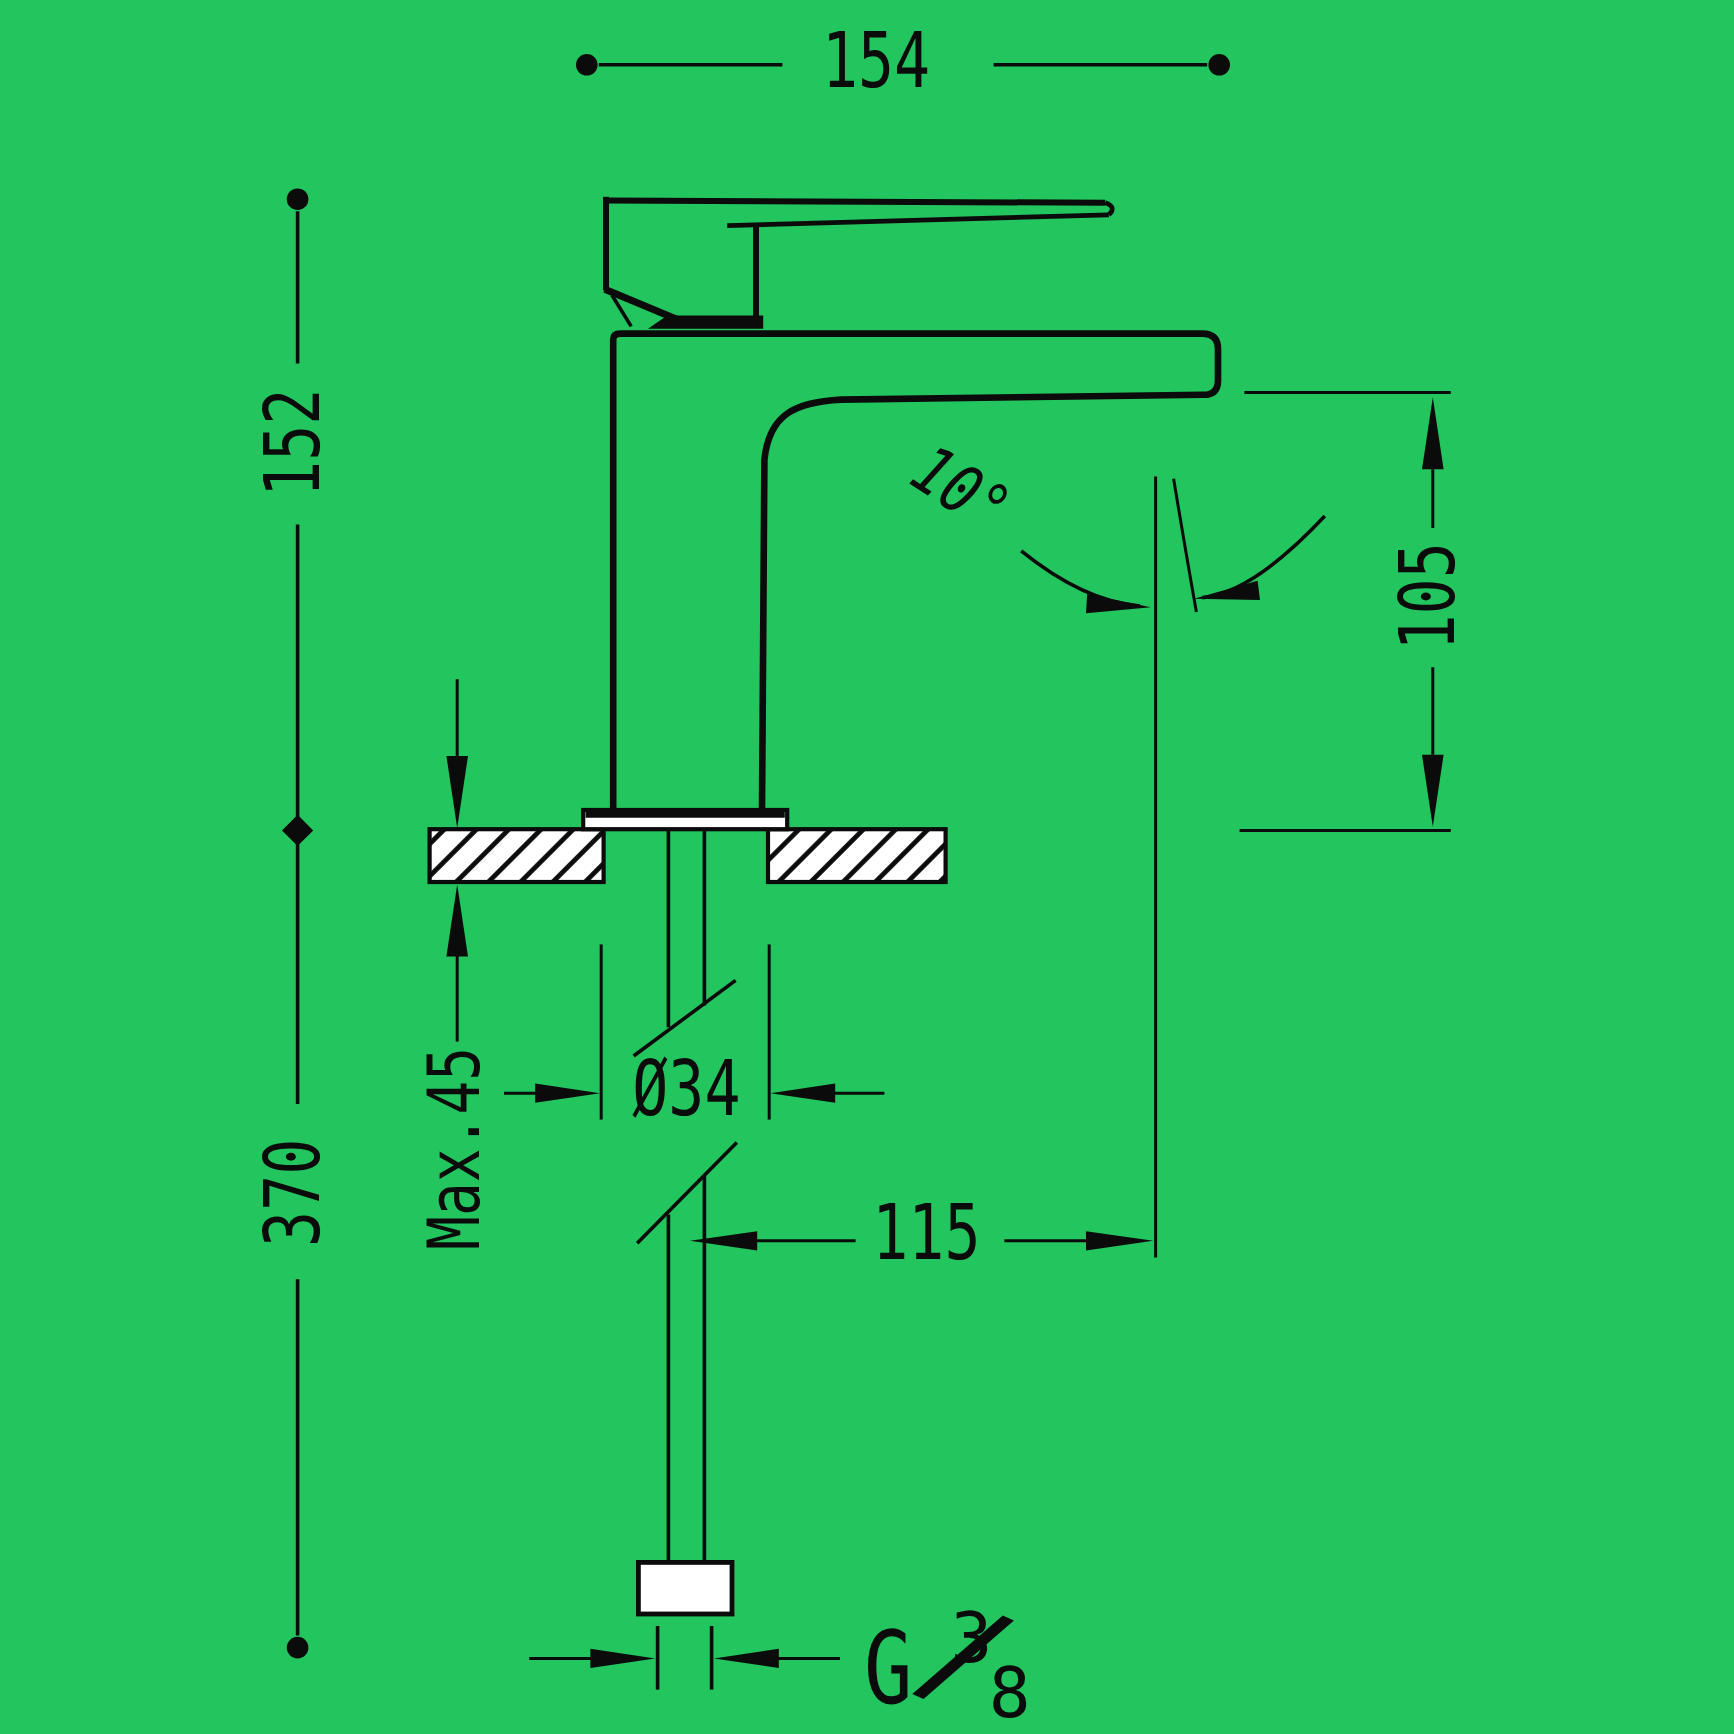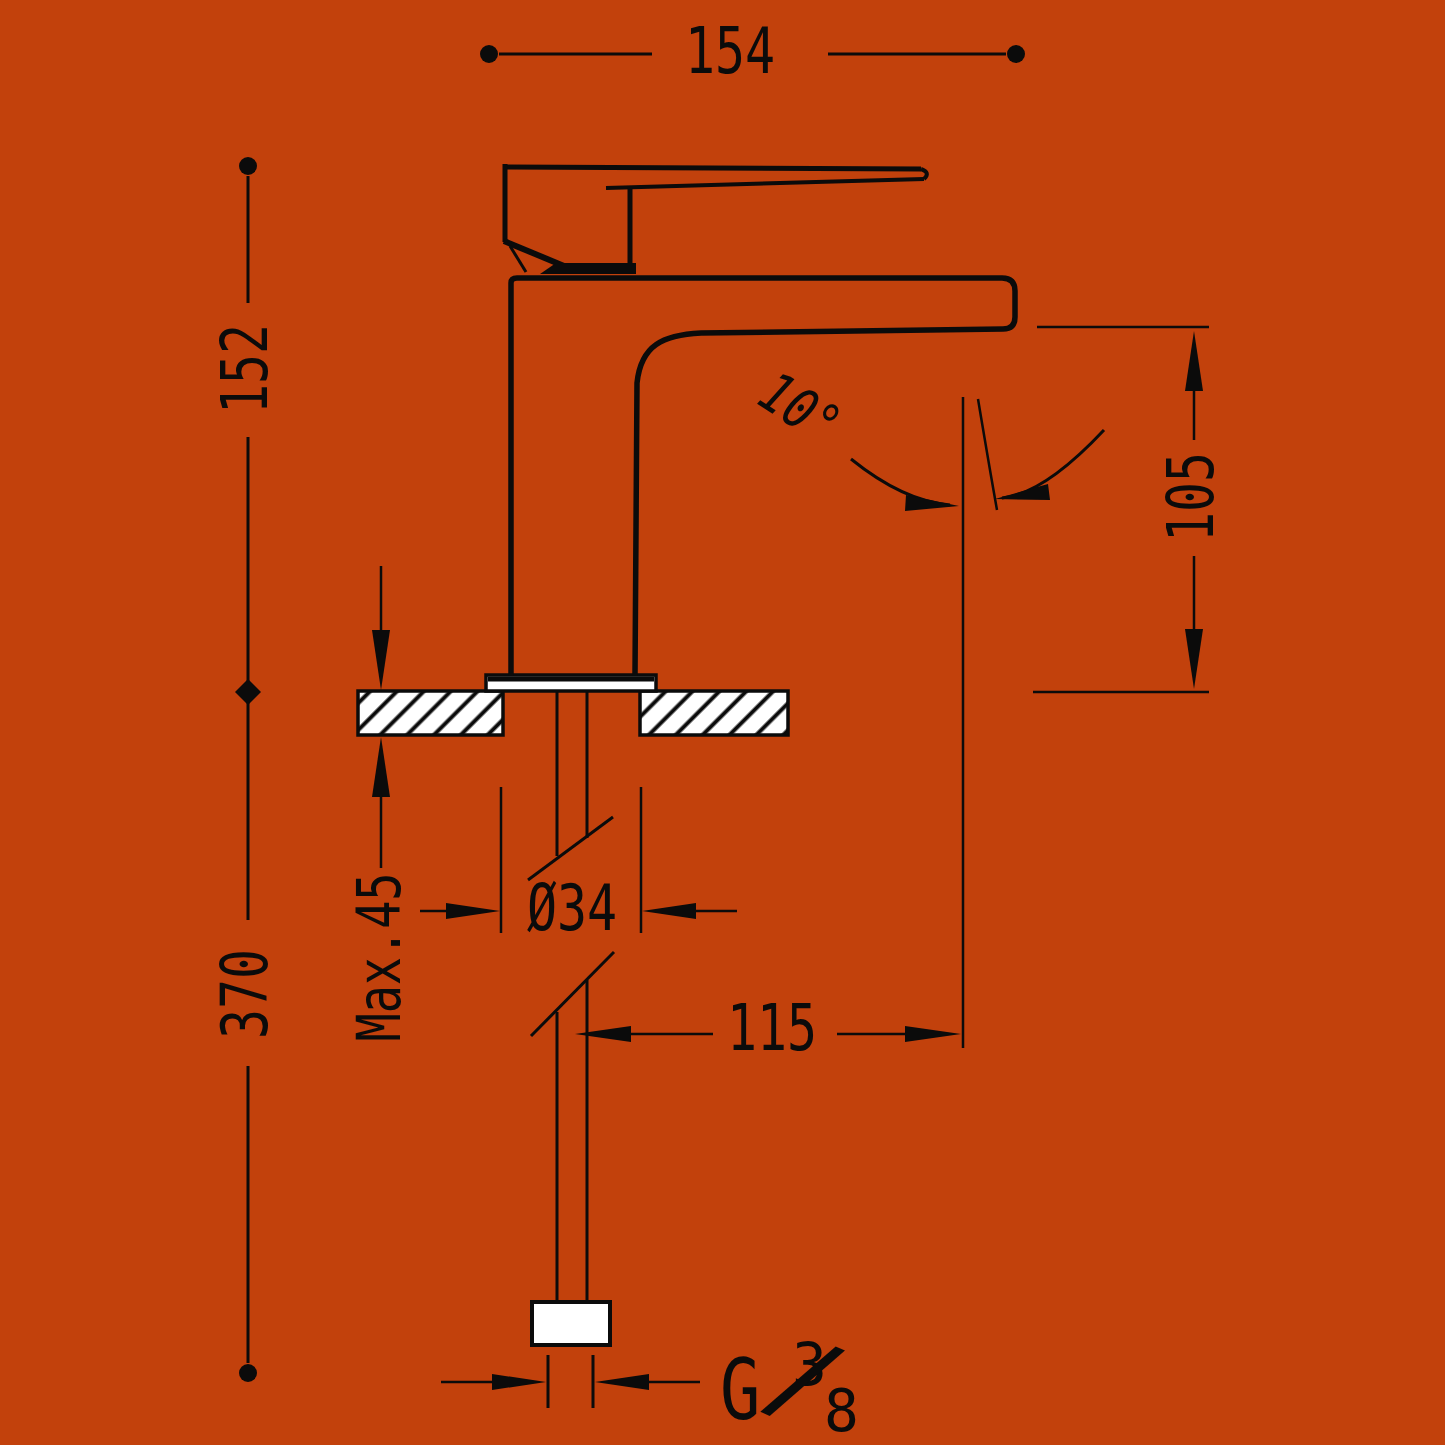--- a/index.html
+++ b/index.html
@@ -1,19 +1,19 @@
 <!DOCTYPE html>
 <html><head>
 <meta charset="utf-8">
 <style>
   html,body{margin:0;padding:0;background:#fff;}
   #canvas{
     position:relative;
     width:1445px;height:1445px;
-    background:#c2410c;
+    background:#22c55e;
     overflow:hidden;
     font-family:"DejaVu Sans Mono","Liberation Mono",monospace;
   }
   #linework{position:absolute;left:0;top:0;}
   .lbl{
     position:absolute;
     font-family:"DejaVu Sans Mono","Liberation Mono",monospace;
     font-size:64px;
     color:#0b0b0b;
     white-space:nowrap;

